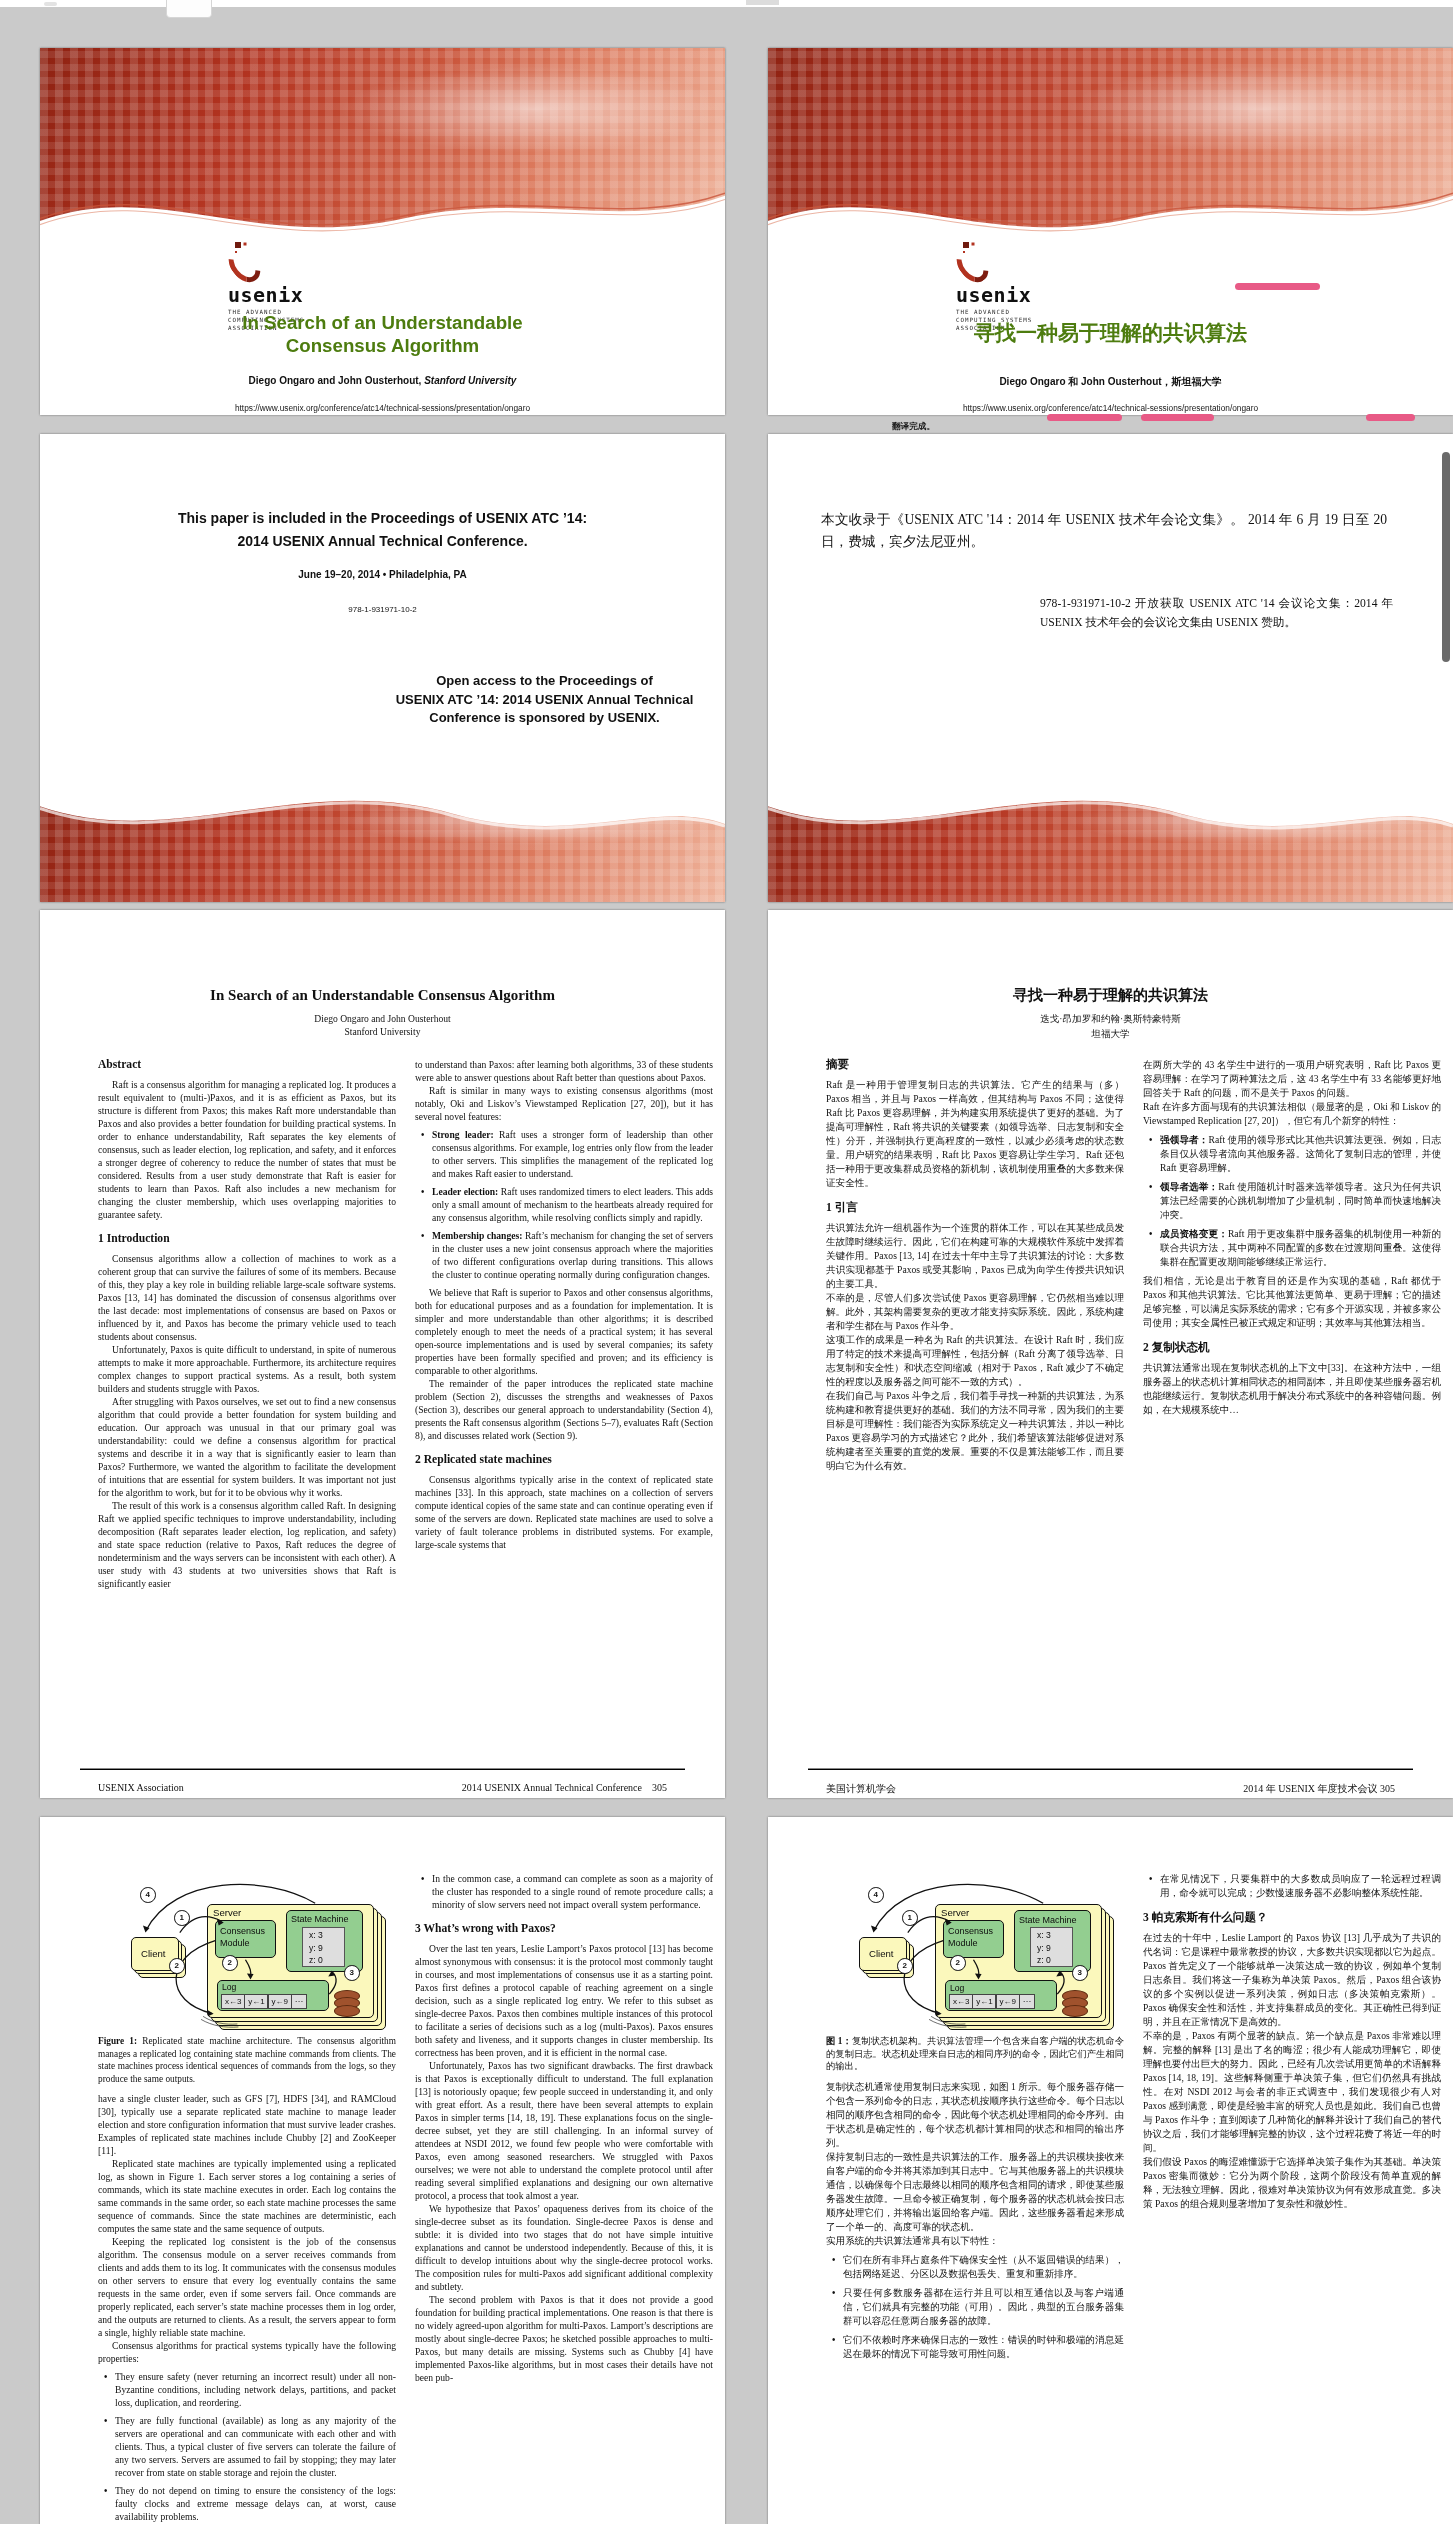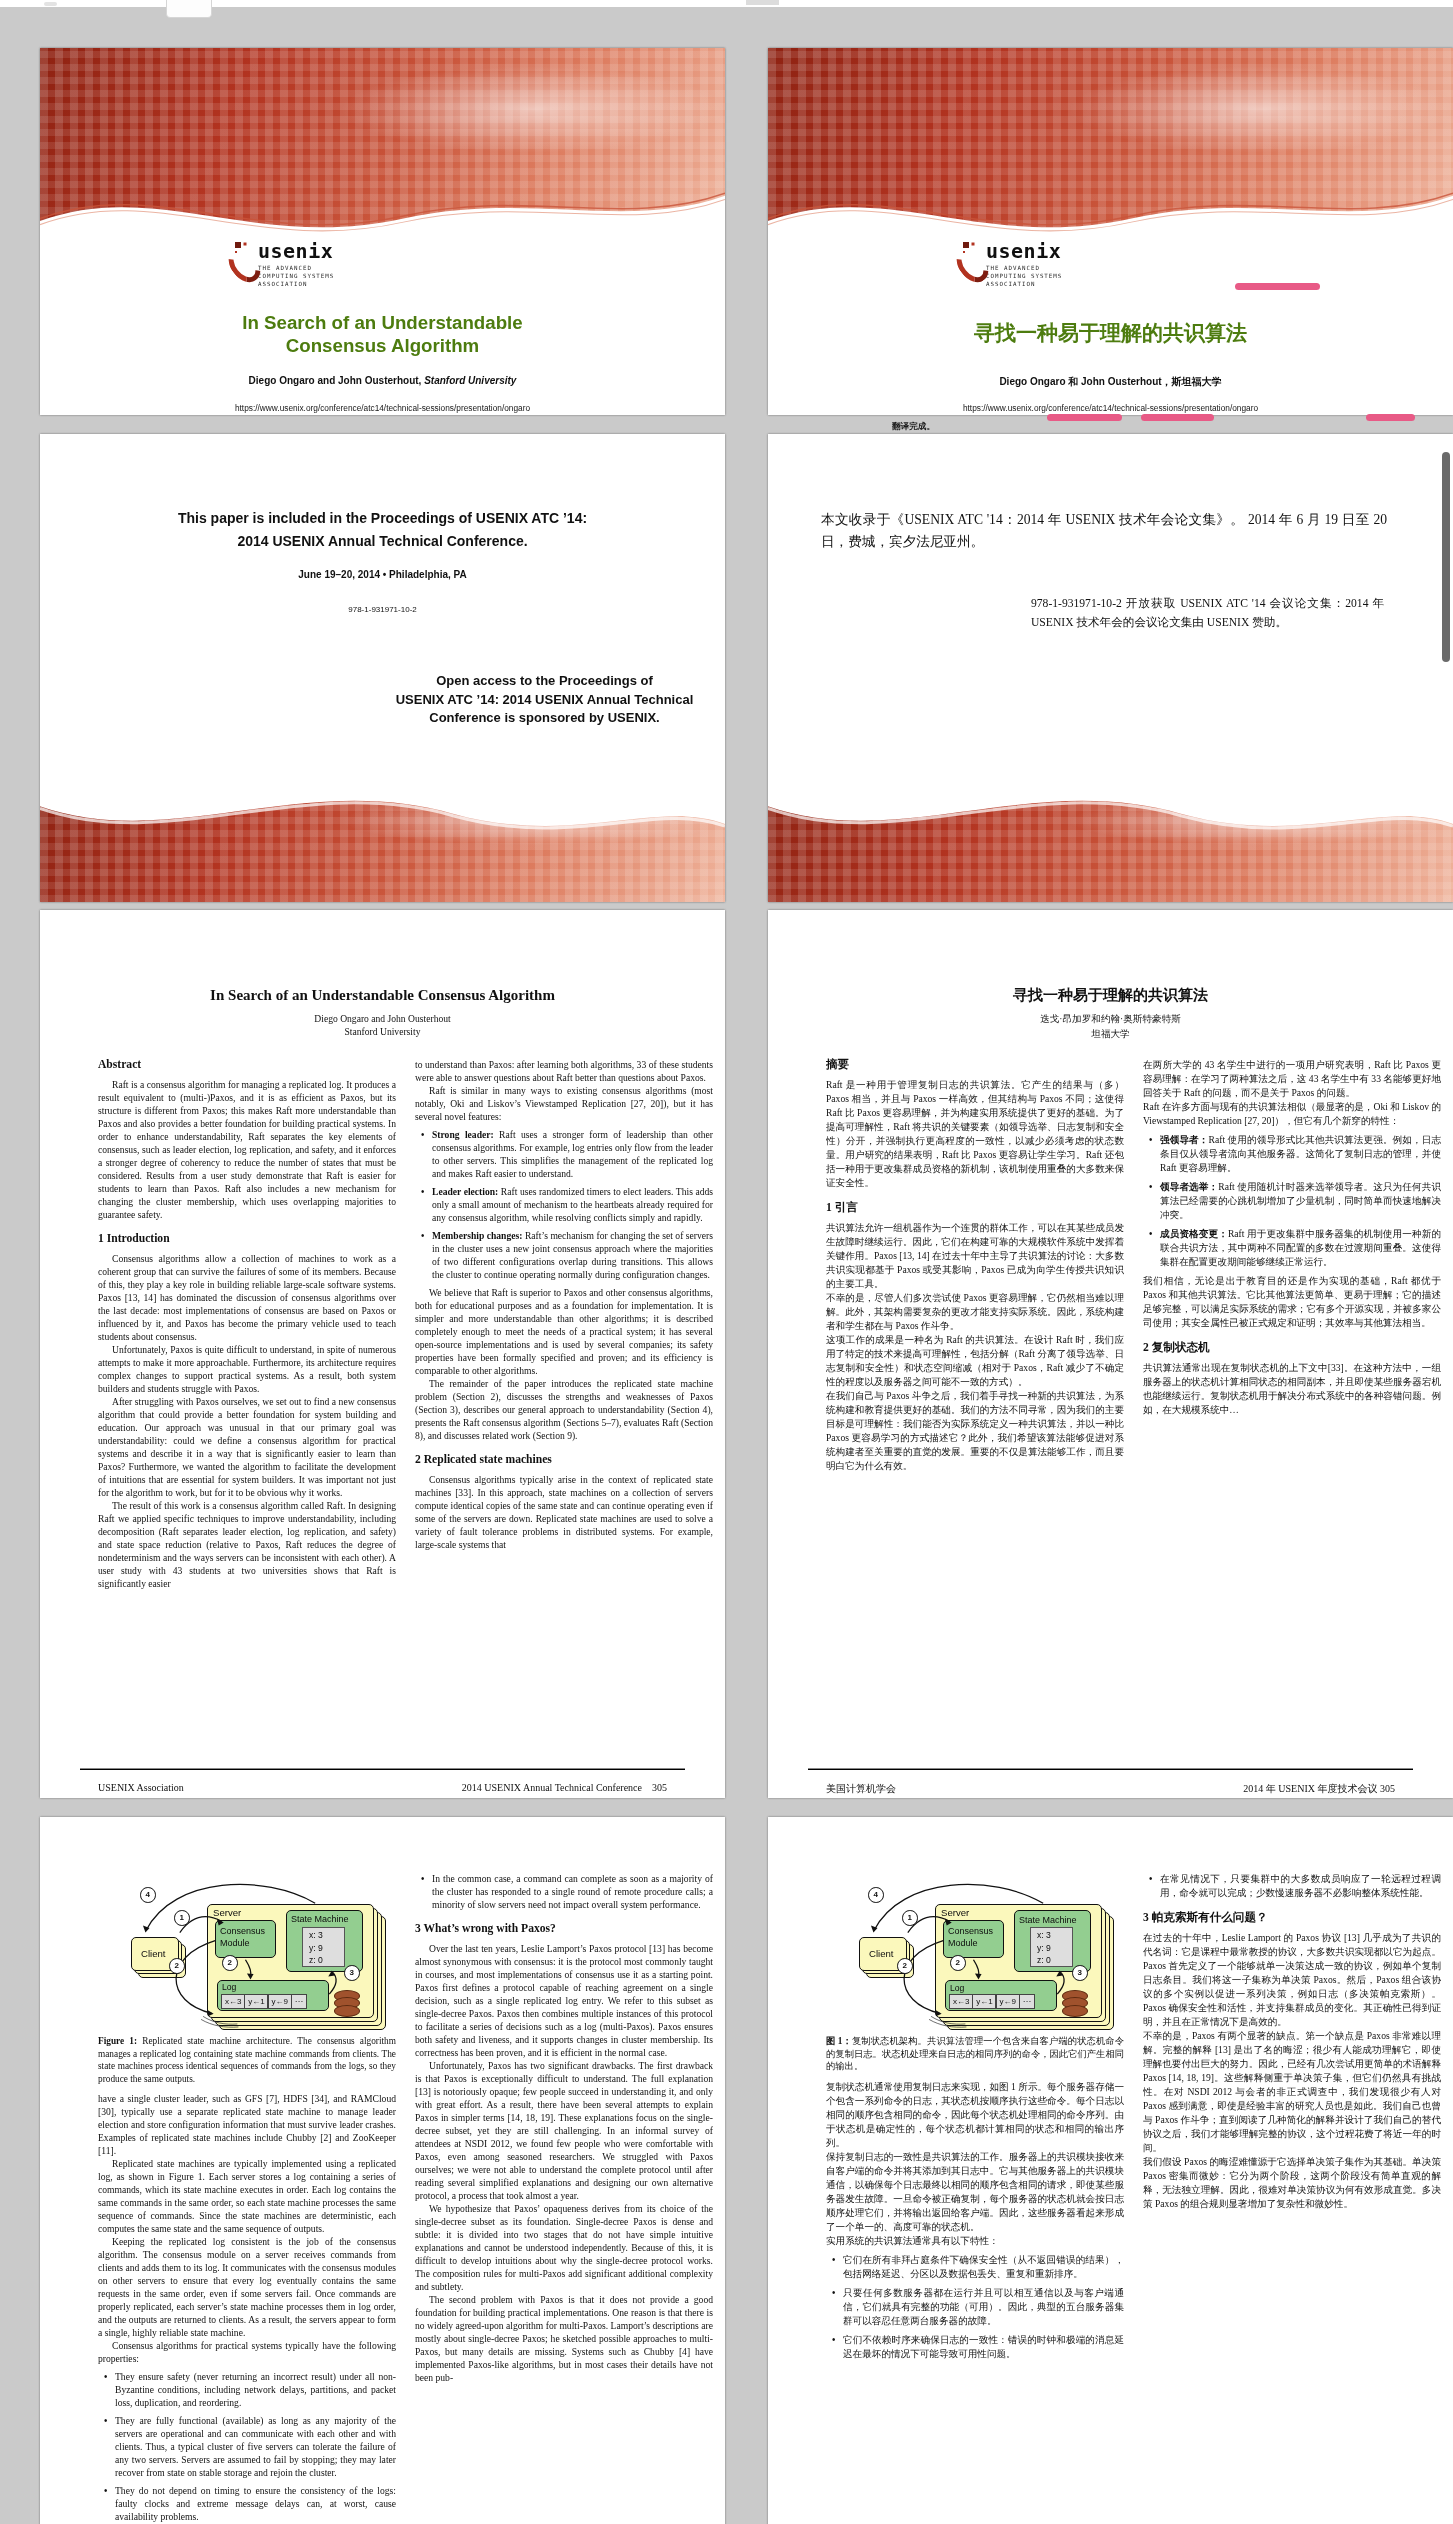--- a/index.html
+++ b/index.html
@@ -24,21 +24,21 @@
       radial-gradient(ellipse 40% 30% at 72% 30%, rgba(255,255,255,.55), transparent 70%),
       repeating-linear-gradient(90deg, rgba(255,255,255,.14) 0 8px, transparent 8px 15px),
       repeating-linear-gradient(0deg, rgba(255,255,255,.10) 0 6.6px, transparent 6.6px 13px),
       linear-gradient(115deg,#8e2212 0%,#b23320 28%,#c9543a 52%,#dd7c5f 72%,#efb49c 100%);}
   .art svg{position:absolute;left:0;width:100%;}
   .art-top{top:0;height:205px;}
   .art-top svg{bottom:-0.5px;height:86px;}
   .art-bottom{bottom:0;height:116px;}
   .art-bottom svg{top:-0.5px;height:71px;}
   
-  .logo{position:absolute;display:flex;align-items:flex-start;gap:7px;}
+  .logo{position:absolute;display:flex;align-items:flex-start;gap:7px;flex-direction:column;}
   .logo-mark{width:23px;height:37px;position:relative;}
   .logo-mark:before{content:"";position:absolute;left:3px;top:5px;width:17px;height:28px;
      border:5.6px solid transparent;border-left:5.6px solid #b23320;border-bottom:5.6px solid #7e1d10;
      border-radius:50%;transform:rotate(-38deg);}
   .logo-mark:after{content:"";position:absolute;left:7px;top:1px;width:6px;height:6px;background:#6f1a0e;
      box-shadow:7px -1px 0 -1.5px #b23320, -2px 7px 0 -2px #b23320;}
   .logo-word{font-family:"DejaVu Sans Mono","Liberation Mono",monospace;font-weight:bold;
      font-size:20px;line-height:20px;letter-spacing:0.5px;color:#101010;}
   .logo-tag{font-family:"DejaVu Sans Mono","Liberation Mono",monospace;font-size:5.8px;line-height:8px;
      letter-spacing:1px;color:#2a2a2a;margin-top:3px;}
@@ -166,21 +166,21 @@
         <div class="proc-open" style="top: 238px; left: 353px; width: 303px;">Open access to the Proceedings of<br>USENIX ATC ’14: 2014 USENIX Annual Technical<br>Conference is sponsored by USENIX.</div>
       </div>
       <div class="page" style="left: 768px; top: 434px; width: 685px; height: 468px;">
         <div class="art art-bottom">
           <svg viewBox="0 0 1357 140" preserveAspectRatio="none">
             <path d="M0,0 L0,40 C260,130 520,-30 820,55 C1060,120 1220,25 1357,75 L1357,0 Z" fill="#ffffff"></path>
             <path d="M0,44 C260,134 520,-26 820,59 C1060,124 1220,29 1357,79" fill="none" stroke="#ffffff" stroke-width="6" opacity=".7"></path>
           </svg>
         </div>
         <div class="proc-zh-p" style="top: 75px; left: 53px; width: 566px;">本文收录于《USENIX ATC '14：2014 年 USENIX 技术年会论文集》。 2014 年 6 月 19 日至 20 日，费城，宾夕法尼亚州。</div>
-        <div class="proc-zh-isbn" style="top: 161px; left: 263px; width: 353px;">978-1-931971-10-2 开放获取 USENIX ATC '14 会议论文集：2014 年 USENIX 技术年会的会议论文集由 USENIX 赞助。</div>
+        <div class="proc-zh-isbn" style="top: 161px; left: 272px; width: 353px;">978-1-931971-10-2 开放获取 USENIX ATC '14 会议论文集：2014 年 USENIX 技术年会的会议论文集由 USENIX 赞助。</div>
       </div>
       <div class="page" style="left: 40px; top: 910px; width: 685px; height: 888px;">
         <div class="pp-head" style="top: 76px;">
           <div class="pp-title">In Search of an Understandable Consensus Algorithm</div>
           <div class="pp-a1">Diego Ongaro and John Ousterhout</div>
           <div class="pp-a2">Stanford University</div>
         </div>
         <div class="pcol" style="left: 58px; top: 148px; height: 707px;">
           <div class="blk-h">Abstract</div>
           <div class="blk-p">Raft is a consensus algorithm for managing a replicated log. It produces a result equivalent to (multi-)Paxos, and it is as efficient as Paxos, but its structure is different from Paxos; this makes Raft more understandable than Paxos and also provides a better foundation for building practical systems. In order to enhance understandability, Raft separates the key elements of consensus, such as leader election, log replication, and safety, and it enforces a stronger degree of coherency to reduce the number of states that must be considered. Results from a user study demonstrate that Raft is easier for students to learn than Paxos. Raft also includes a new mechanism for changing the cluster membership, which uses overlapping majorities to guarantee safety.</div>

